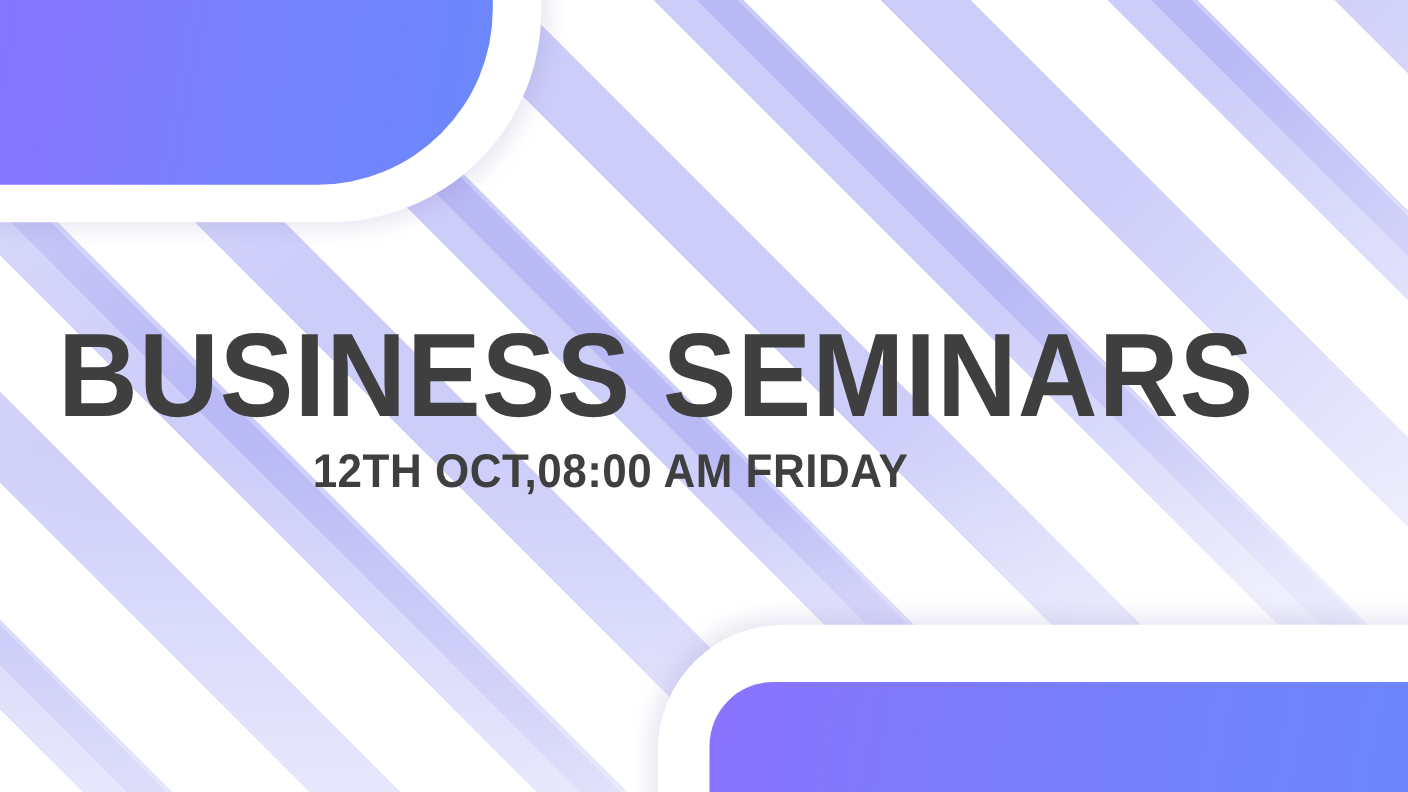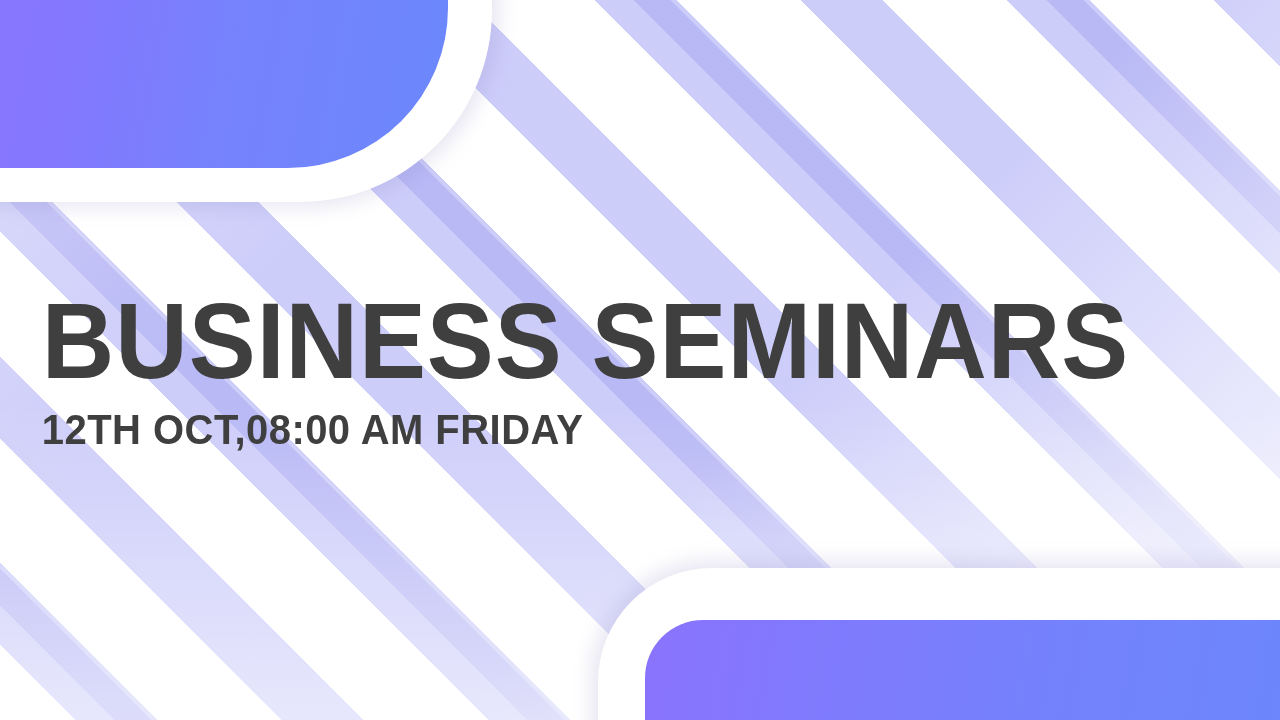--- a/index.html
+++ b/index.html
@@ -141,24 +141,24 @@
     left: 55px; top: 60px;
     width: 695px;
     height: 160px;
     border-top-left-radius: 58px;
     background: linear-gradient(100deg, #8a73fd 0%, #8179fd 22%, #7383fc 62%, #6b87fb 100%);
   }
 
   
   .text-block {
     position: absolute;
-    left: 4px;
+    left: 15px;
     top: 288px;
     width: 1080px;
-    text-align: left;
+    text-align: center;
     z-index: 6;
   }
   .headline {
     margin: 0;
     color: #3f3f3f;
     font-family: "Liberation Sans", "DejaVu Sans", sans-serif;
     font-weight: bold;
     font-size: 108px;
     line-height: 0.98;
     letter-spacing: 1px;

